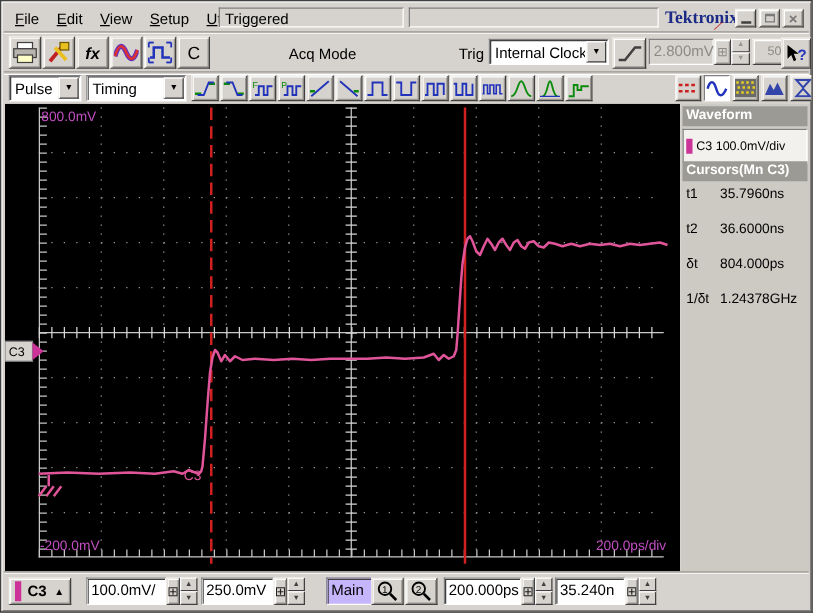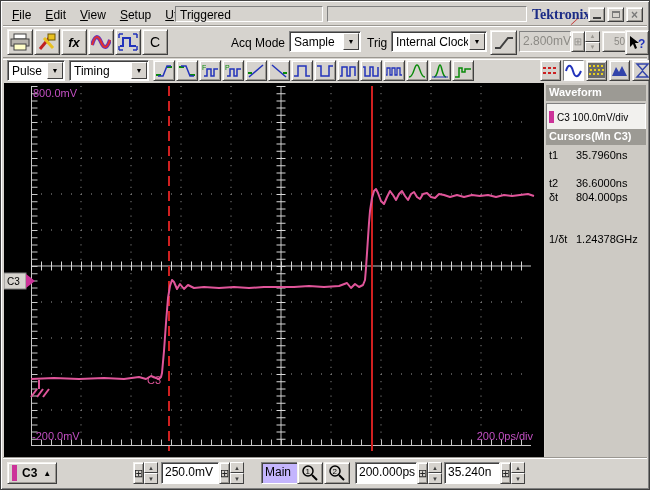--- a/index.html
+++ b/index.html
@@ -156,24 +156,20 @@
     <div class="tb1-btn raised" style="left:112px;">
       <svg width="20" height="18">
         <polyline points="2,13 5,13 5,5 12,5 12,13 18,13" fill="none" stroke="#2233bb" stroke-width="2"></polyline>
         <path d="M1,1 h4 M1,1 v4 M19,1 h-4 M19,1 v4 M1,17 h4 M1,17 v-4 M19,17 h-4 M19,17 v-4" stroke="#2233bb" stroke-width="1.5" fill="none"></path>
       </svg>
     </div>
     <div class="tb1-btn raised" style="left:139px;">
       <span style="font-size:14px;">C</span>
     </div>
     <span class="tb-label" style="left:228px;">Acq Mode</span>
-    <div class="combo" style="left:286px; width:72px;">
-      <span class="txt">Sample</span>
-      <span class="arrow">▼</span>
-    </div>
     <span class="tb-label" style="left:364px;">Trig</span>
     <div class="combo" style="left:388px; width:96px;">
       <span class="txt">Internal Clock</span>
       <span class="arrow">▼</span>
     </div>
     <div class="tb1-btn raised" style="left:487px; width:27px; height:25px; top:4px;">
       <svg width="20" height="16">
         <polyline points="1,13 6,13 14,3 19,3" fill="none" stroke="#404040" stroke-width="2"></polyline>
       </svg>
     </div>
@@ -384,38 +380,39 @@
       </div>
       <div class="panel-hdr" style="top:46px;">Cursors(Mn C3)</div>
       <div class="cur-row" style="top:66px;">
         <span class="lbl">t1</span>
           <span class="val">35.7960ns</span>
       </div>
       <div class="cur-row" style="top:94px;">
         <span class="lbl">t2</span>
           <span class="val">36.6000ns</span>
       </div>
-      <div class="cur-row" style="top:108px;">
+      <div class="cur-row" style="top:122px;">
         <span class="lbl">δt</span>
           <span class="val">804.000ps</span>
       </div>
       <div class="cur-row" style="top:150px;">
         <span class="lbl">1/δt</span>
           <span class="val">1.24378GHz</span>
       </div>
     </div>
   </div>
 
   <div class="bottombar">
     <div class="bb-item raised ch-btn" style="left:4px; width:50px;">
       <span class="ch-stripe"></span>
       <span>C3</span>
       <span style="font-size:8px; margin-left:6px;">▲</span>
     </div>
 
+    <div class="bb-item edit" style="left:66px; width:64px;">100.0mV/</div>
     <div class="bb-item raised bb-keypad" style="left:130px; width:11px;">
         <span>⊞</span>
       </div>
     <div class="bb-item bb-spin" style="left:141px;">
       <span class="s">▲</span>
         <span class="s">▼</span>
     </div>
 
     <div class="bb-item edit" style="left:158px; width:58px;">250.0mV</div>
     <div class="bb-item raised bb-keypad" style="left:216px; width:11px;">

